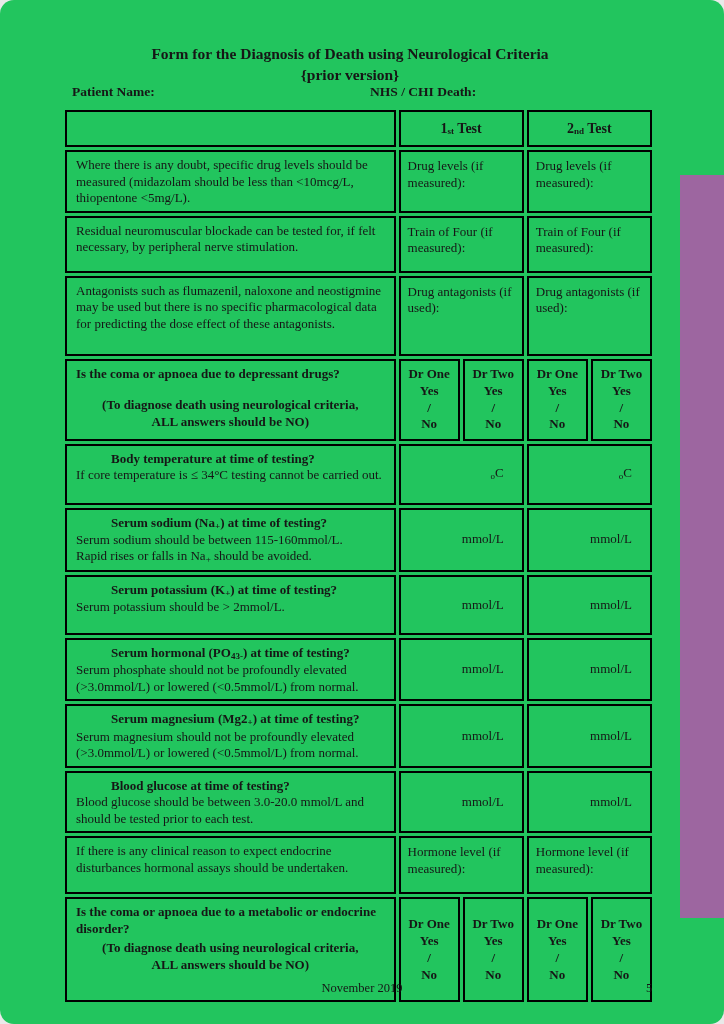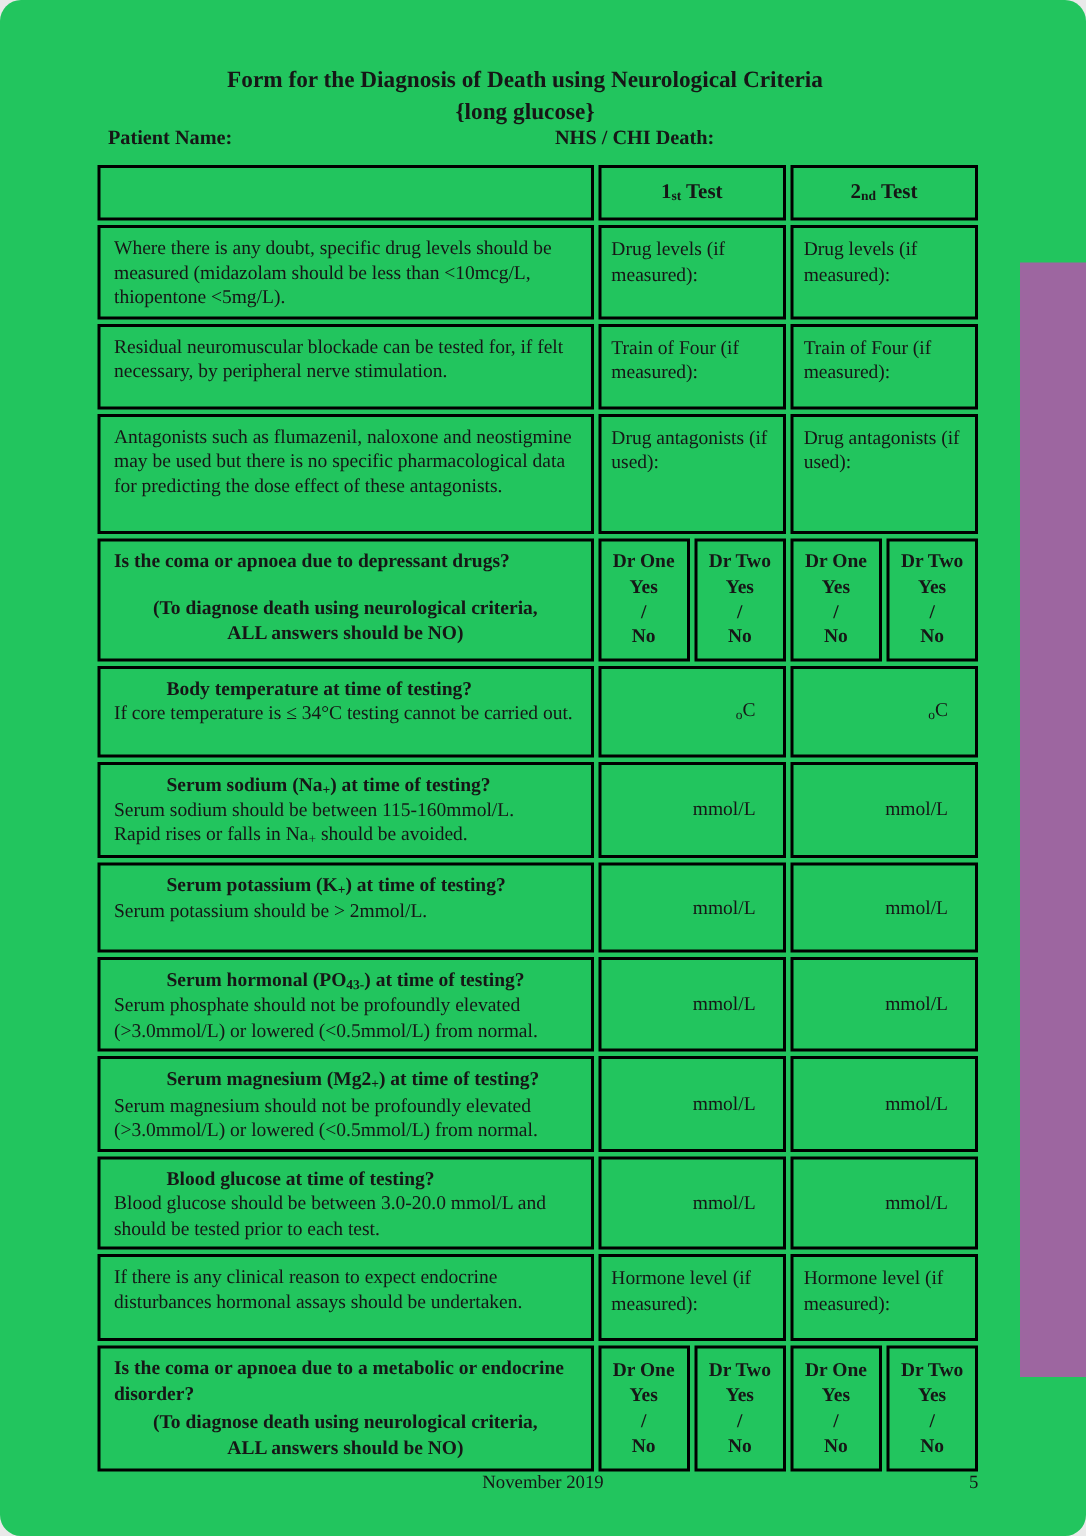--- a/index.html
+++ b/index.html
@@ -49,21 +49,21 @@
     background:#9d66a0;
   }
 </style>
 </head>
 <body>
 
 <div class="page">
 
   <div class="title-block">
     <div>Form for the Diagnosis of Death using Neurological Criteria</div>
-    <div>{long glucose}</div>
+    <div>{prior version}</div>
   </div>
 
   <span class="id-label id-patient">Patient Name:</span>
   <span class="id-label id-nhs">NHS / CHI Death:</span>
 
   <table class="form">
     <colgroup>
       <col style="width:330px">
         <col style="width:61px">
         <col style="width:61px">
@@ -182,21 +182,21 @@
       <td colspan="2" class="unit-cell">mmol/L</td>
       <td colspan="2" class="unit-cell">mmol/L</td>
     </tr>
 
     <tr style="height:58px">
       <td class="lcell">If there is any clinical reason to expect endocrine disturbances hormonal assays should be undertaken.</td>
       <td colspan="2" class="label-cell">Hormone level (if measured):</td>
       <td colspan="2" class="label-cell">Hormone level (if measured):</td>
     </tr>
 
-    <tr style="height:84px">
+    <tr style="height:105px">
       <td class="lcell">
         <div class="q-title">Is the coma or apnoea due to a metabolic or endocrine disorder?</div>
         <div class="q-note gap-small">(To diagnose death using neurological criteria,</div>
         <div class="q-note">ALL answers should be NO)</div>
       </td>
       <td class="dr-cell">
         <div>Dr One</div>
         <div>Yes</div>
         <div>/</div>
         <div>No</div>

